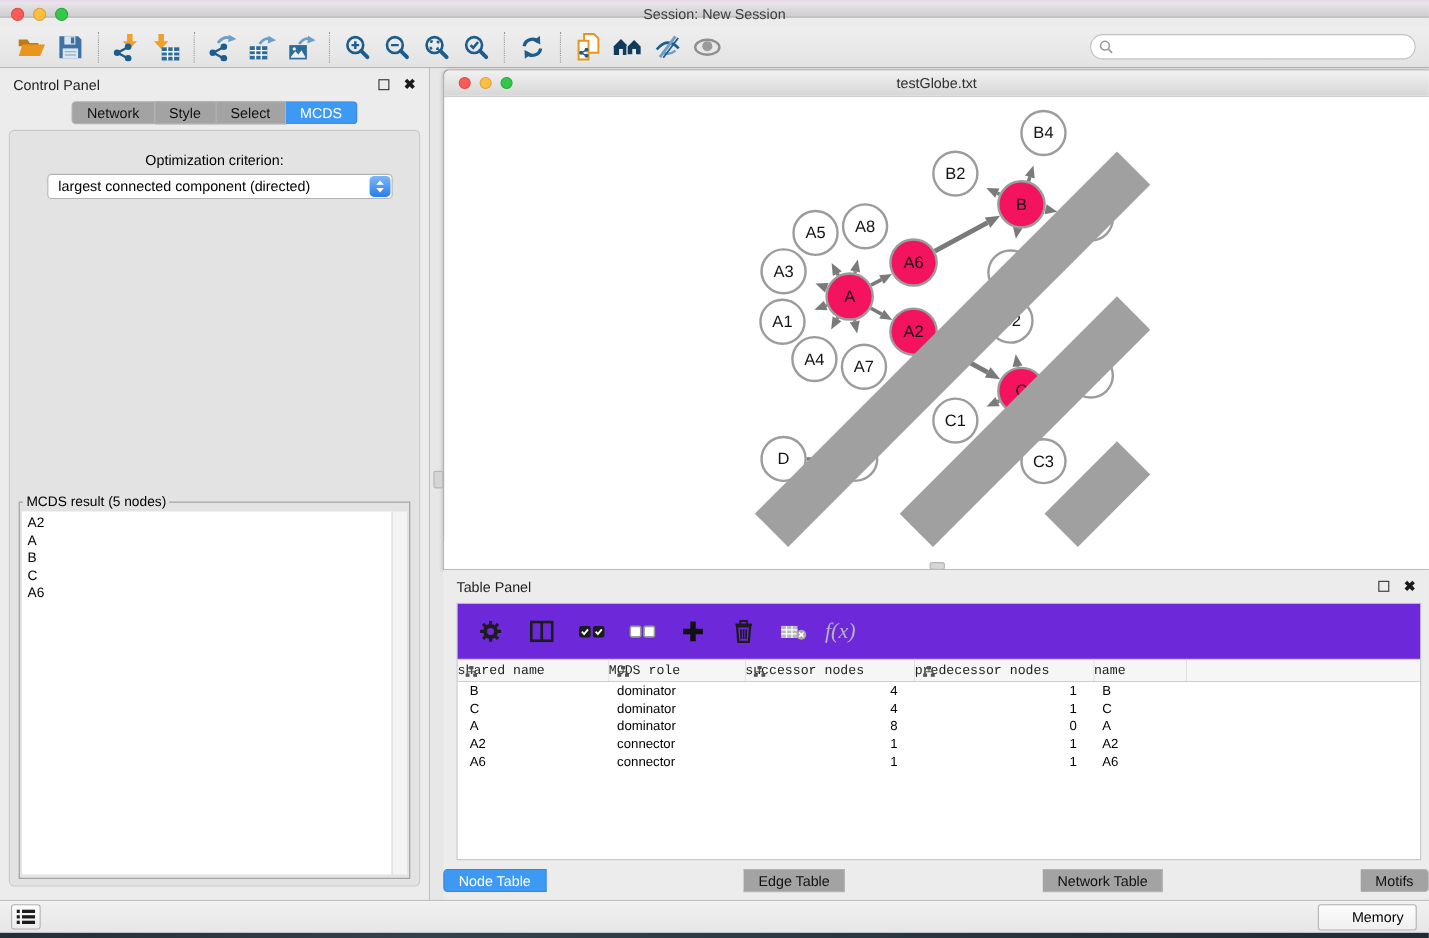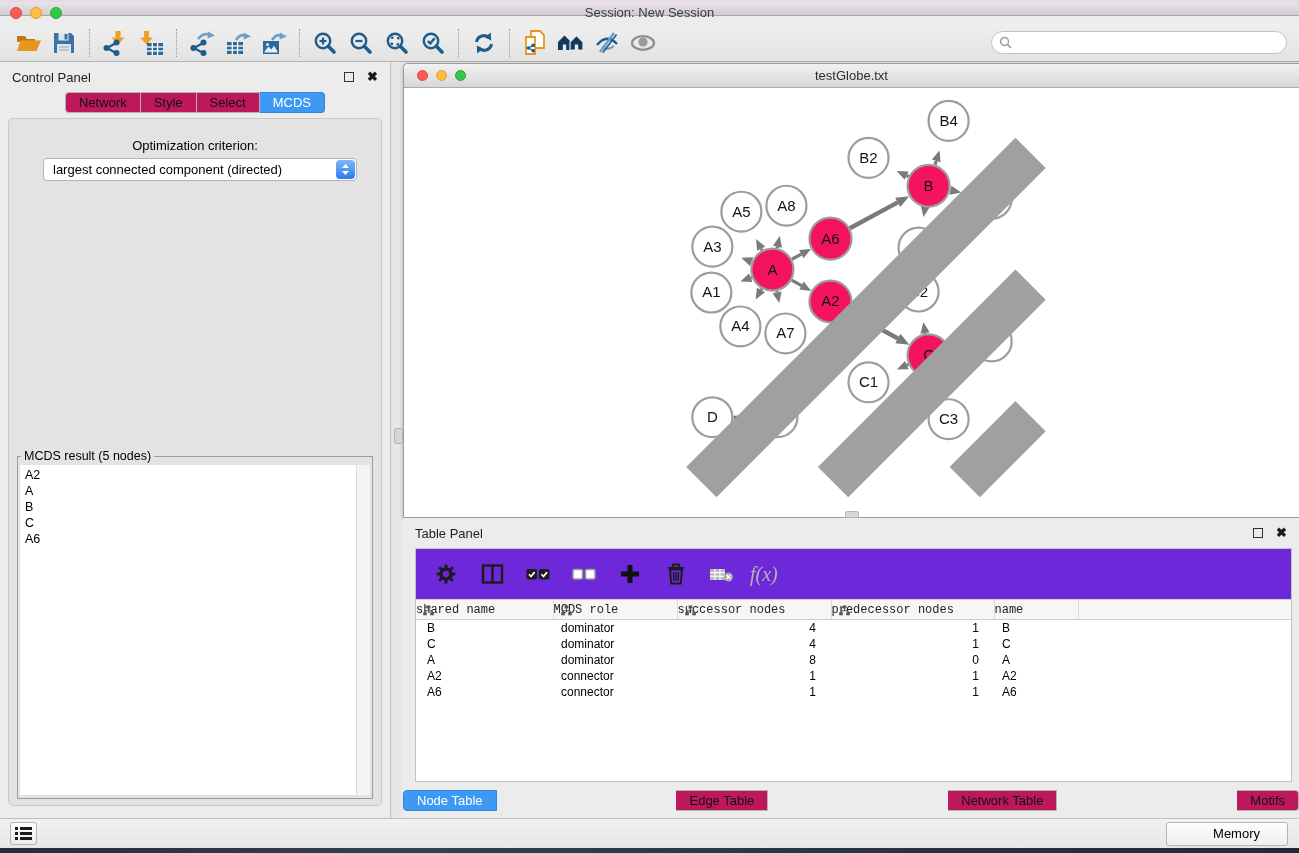--- a/index.html
+++ b/index.html
@@ -36,21 +36,21 @@
 
   
   .control-panel { position:absolute; left:0; top:0; width:391px; height:756px;
     background:#ececec; border-right:1px solid #bcbcbc; }
   .panel-header { height:30px; display:flex; align-items:center; padding:0 12px;
     font-size:13px; color:#1d1d1d; }
   .panel-header .spacer { flex:1; }
   .float-icon { width:10px; height:10px; border:1.6px solid #333; margin-right:13px; display:inline-block; }
   .close-icon { font-size:13px; font-weight:bold; color:#1a1a1a; line-height:10px; }
   .tabs { display:flex; justify-content:center; }
-  .tab { font-size:13px; padding:2px 13px; background:#be185d; border:1px solid #b3b3b3;
+  .tab { font-size:13px; padding:2px 13px; background:#a3a3a3; border:1px solid #b3b3b3;
     color:#111; border-left:none; height:21px; line-height:16px; }
   .tab:first-child { border-left:1px solid #b3b3b3; border-radius:4px 0 0 4px; }
   .tab:last-child { border-radius:0 4px 4px 0; }
   .tab.selected { background:#3e99f5; color:#fff; border-color:#3186e0; }
   .tab-content { position:absolute; left:8px; right:8px; top:56px; bottom:12px;
     background:#e3e3e3; border:1px solid #c9c9c9; border-radius:5px; }
   .opt-label { position:absolute; top:19px; left:0; right:0; text-align:center;
     font-size:13px; color:#000; }
   .dropdown { position:absolute; top:39px; left:34px; width:314px; height:23px;
     background:#fff; border:1px solid #b3b3b3; border-radius:4px; font-size:13px;
@@ -114,21 +114,21 @@
     background:#d6d6d6; border:1px solid #b5b5b5; border-radius:2px; }
 
   
   .status-bar { position:absolute; left:0; right:0; top:818px; height:30px;
     background:linear-gradient(#f1f1f1,#e6e6e6); border-top:1px solid #bdbdbd;
     display:flex; align-items:center; padding:0 10px; }
   .list-btn { width:27px; height:23px; background:linear-gradient(#fdfdfd,#ececec);
     border:1px solid #b3b3b3; border-radius:3px; display:flex; align-items:center; justify-content:center; }
   .memory-btn { margin-left:auto; margin-right:1px; display:flex; align-items:center; gap:7px;
     background:linear-gradient(#fdfdfd,#efefef); border:1px solid #b3b3b3;
-    border-radius:3px; padding:2px 27px; font-size:13px; height:24px;
+    border-radius:3px; padding:2px 11px; font-size:13px; height:24px;
     font-family:"Liberation Sans",sans-serif; }
   .mem-dot { width:12px; height:12px; border-radius:50%; }
   .desktop-strip { position:absolute; left:0; right:0; top:848px; height:5px;
     background:linear-gradient(90deg,#222e3a,#32414e 30%,#283744 60%,#1f2b36); }
 </style>
 </head>
 <body>
 
 <div class="screen">
 

